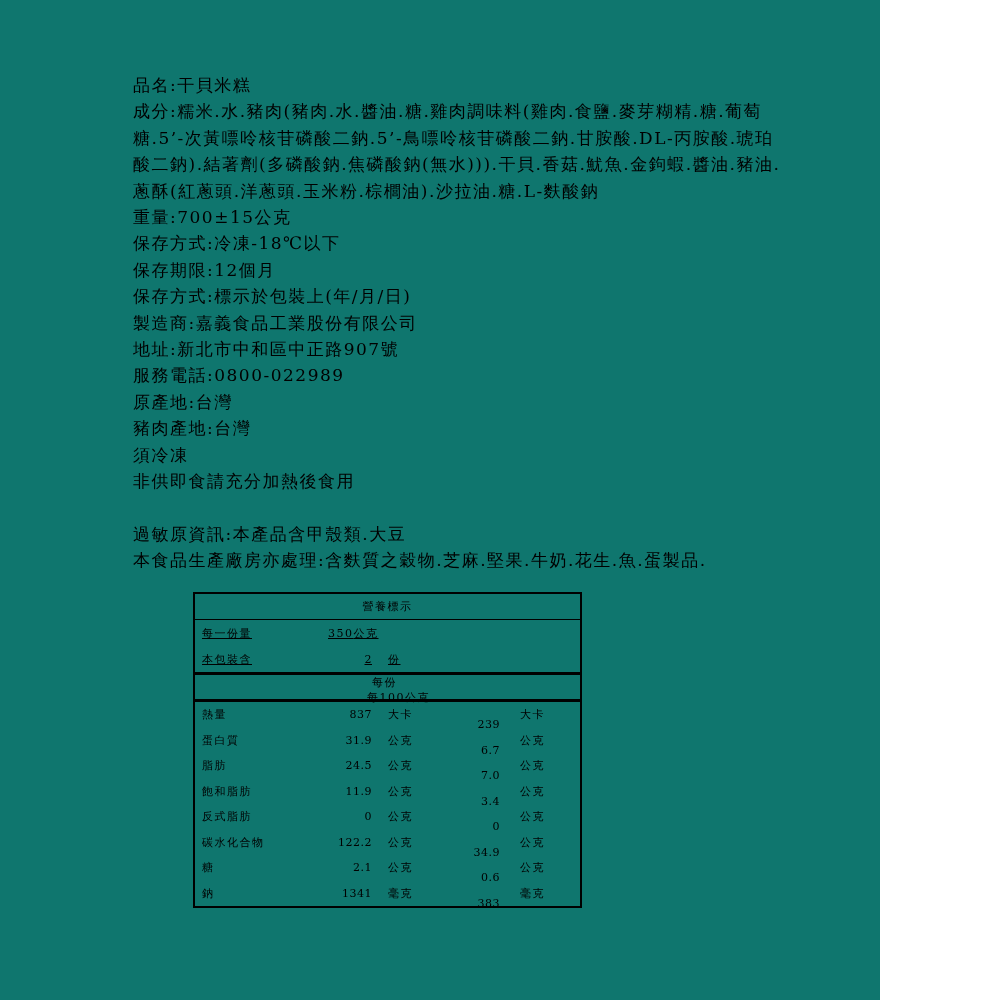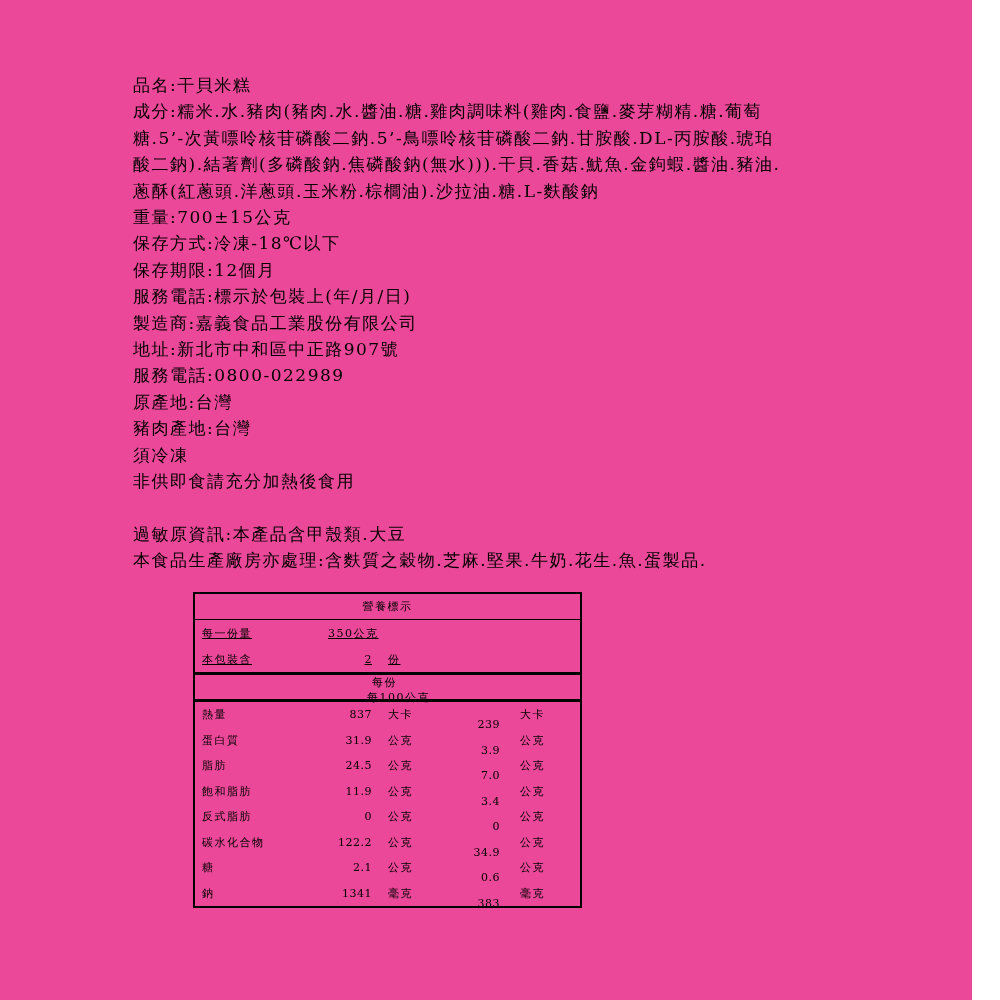--- a/index.html
+++ b/index.html
@@ -2,23 +2,23 @@
 <html><head>
 <meta charset="utf-8">
 <style>
   html, body {
     margin: 0;
     padding: 0;
     background: #ffffff;
   }
   .page {
     position: relative;
-    width: 972px;
+    width: 880px;
     height: 1000px;
-    background: #ec4899;
+    background: #0f766e;
     color: #000000;
     font-family: "DejaVu Serif", "Liberation Serif", serif;
     overflow: hidden;
   }
   .textblock {
     position: absolute;
     left: 133px;
     font-size: 17px;
     line-height: 26.4px;
     letter-spacing: 1.5px;
@@ -121,21 +121,21 @@
       <div class="tline">酸二鈉).結著劑(多磷酸鈉.焦磷酸鈉(無水))).干貝.香菇.魷魚.金鉤蝦.醬油.豬油.</div>
 
       <div class="tline">蔥酥(紅蔥頭.洋蔥頭.玉米粉.棕櫚油).沙拉油.糖.L-麩酸鈉</div>
 
       <div class="tline">重量:700±15公克</div>
 
       <div class="tline">保存方式:冷凍-18℃以下</div>
 
       <div class="tline">保存期限:12個月</div>
 
-      <div class="tline">服務電話:標示於包裝上(年/月/日)</div>
+      <div class="tline">保存方式:標示於包裝上(年/月/日)</div>
 
       <div class="tline">製造商:嘉義食品工業股份有限公司</div>
 
       <div class="tline">地址:新北市中和區中正路907號</div>
 
       <div class="tline">服務電話:0800-022989</div>
 
       <div class="tline">原產地:台灣</div>
 
       <div class="tline">豬肉產地:台灣</div>
@@ -183,21 +183,21 @@
           <span class="c-val1">837</span>
           <span class="c-unit1">大卡</span>
           <span class="c-val2">239</span>
           <span class="c-unit2">大卡</span>
         </div>
 
         <div class="data-row">
           <span class="c-label">蛋白質</span>
           <span class="c-val1">31.9</span>
           <span class="c-unit1">公克</span>
-          <span class="c-val2">3.9</span>
+          <span class="c-val2">6.7</span>
           <span class="c-unit2">公克</span>
         </div>
 
         <div class="data-row">
           <span class="c-label">脂肪</span>
           <span class="c-val1">24.5</span>
           <span class="c-unit1">公克</span>
           <span class="c-val2">7.0</span>
           <span class="c-unit2">公克</span>
         </div>

